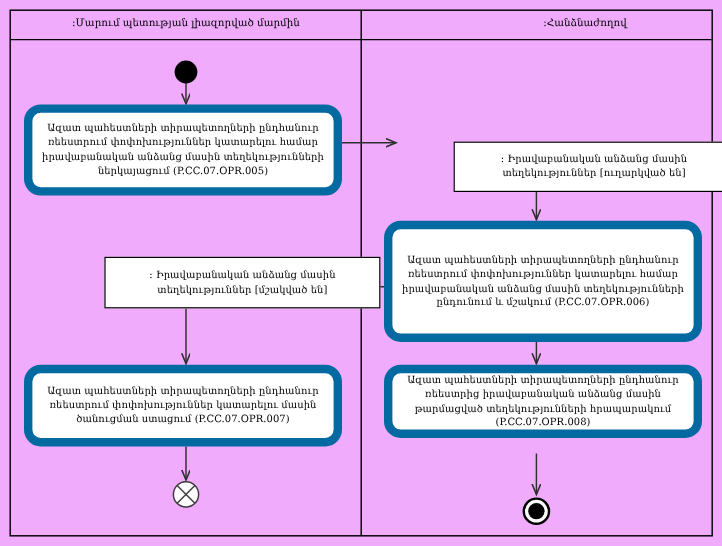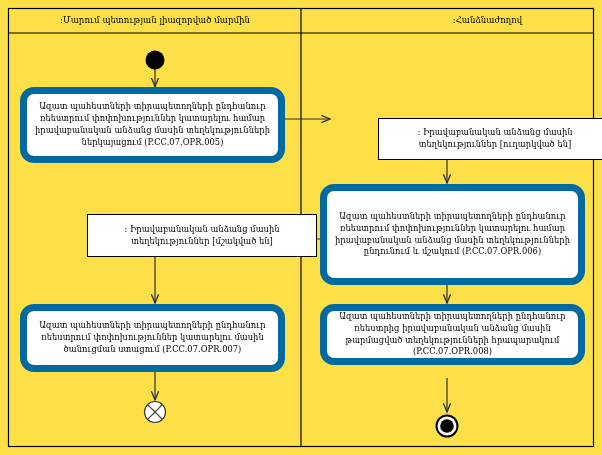--- a/index.html
+++ b/index.html
@@ -11,21 +11,21 @@
     width: 602px;
     height: 455px;
     font-family: "DejaVu Serif", "Liberation Serif", serif;
     color: #000000;
     overflow: hidden;
   }
   #canvas {
     position: relative;
     width: 602px;
     height: 455px;
-    background: #fde047;
+    background: #f0abfc;
   }
   #svg-layer {
     position: absolute;
     top: 0;
     left: 0;
     width: 602px;
     height: 455px;
   }
   .node {
     position: absolute;

